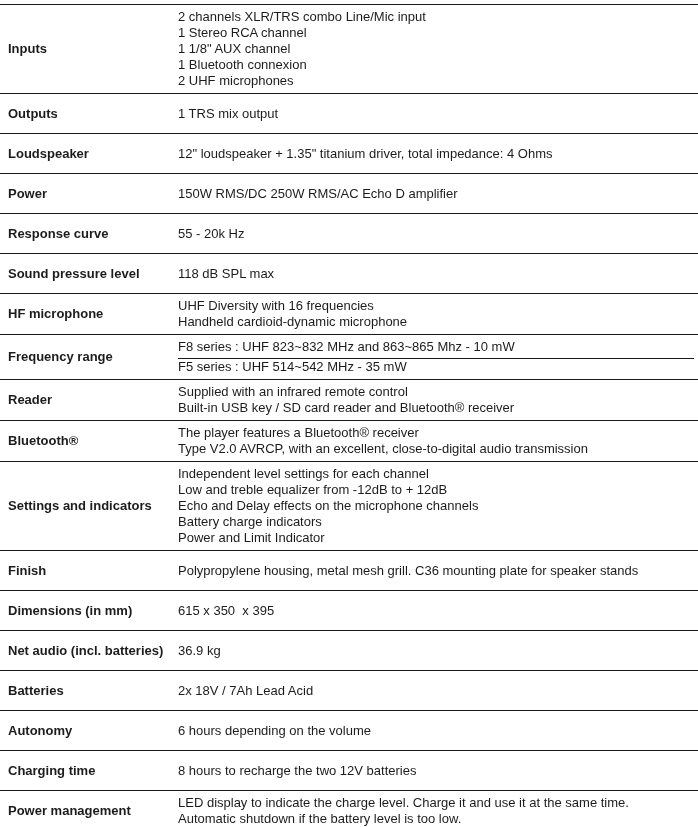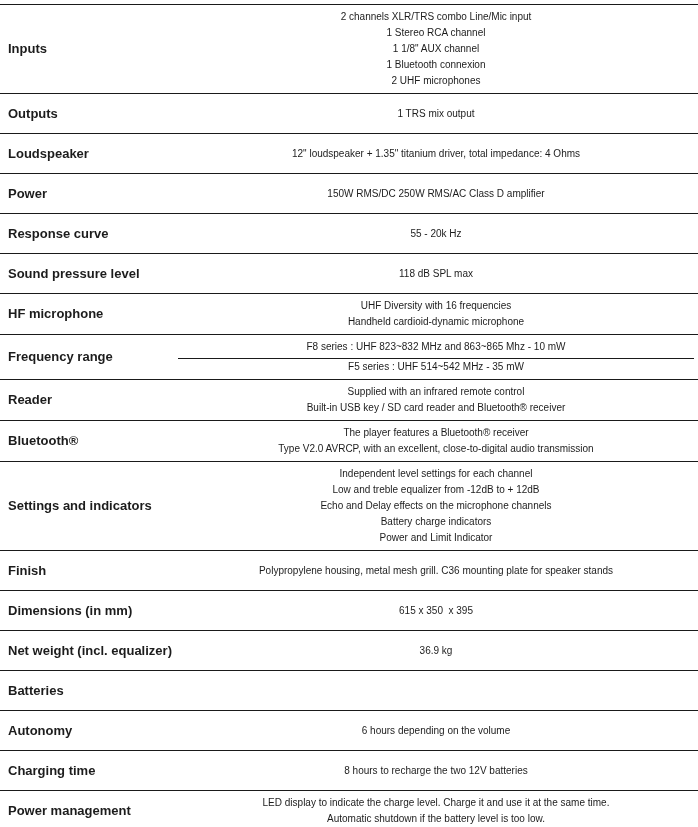--- a/index.html
+++ b/index.html
@@ -30,23 +30,22 @@
     padding-left: 8px;
     font-size: 13px;
     line-height: 16px;
     white-space: nowrap;
     font-weight: bold;
   }
   .value {
     flex: 1;
     padding-left: 7px;
     padding-right: 4px;
-    font-size: 10px;
+    font-size: 13px;
     line-height: 16px;
-    text-align: center;
   }
   .vline {
     white-space: pre-wrap;
   }
   .vline.divided {
     border-top: 1.4px solid #1a1a1a;
     margin-top: 3px;
     padding-top: 0;
   }
 </style>
@@ -76,21 +75,21 @@
   <div class="row">
     <div class="label">Loudspeaker</div>
     <div class="value">
       <div class="vline">12" loudspeaker + 1.35" titanium driver, total impedance: 4 Ohms</div>
     </div>
   </div>
 
   <div class="row">
     <div class="label">Power</div>
     <div class="value">
-      <div class="vline">150W RMS/DC 250W RMS/AC Class D amplifier</div>
+      <div class="vline">150W RMS/DC 250W RMS/AC Echo D amplifier</div>
     </div>
   </div>
 
   <div class="row">
     <div class="label">Response curve</div>
     <div class="value">
       <div class="vline">55 - 20k Hz</div>
     </div>
   </div>
 
@@ -152,28 +151,31 @@
   </div>
 
   <div class="row">
     <div class="label">Dimensions (in mm)</div>
     <div class="value">
       <div class="vline">615 x 350  x 395</div>
     </div>
   </div>
 
   <div class="row">
-    <div class="label">Net weight (incl. equalizer)</div>
+    <div class="label">Net audio (incl. batteries)</div>
     <div class="value">
       <div class="vline">36.9 kg</div>
     </div>
   </div>
 
   <div class="row">
     <div class="label">Batteries</div>
+    <div class="value">
+      <div class="vline">2x 18V / 7Ah Lead Acid</div>
+    </div>
   </div>
 
   <div class="row">
     <div class="label">Autonomy</div>
     <div class="value">
       <div class="vline">6 hours depending on the volume</div>
     </div>
   </div>
 
   <div class="row">

